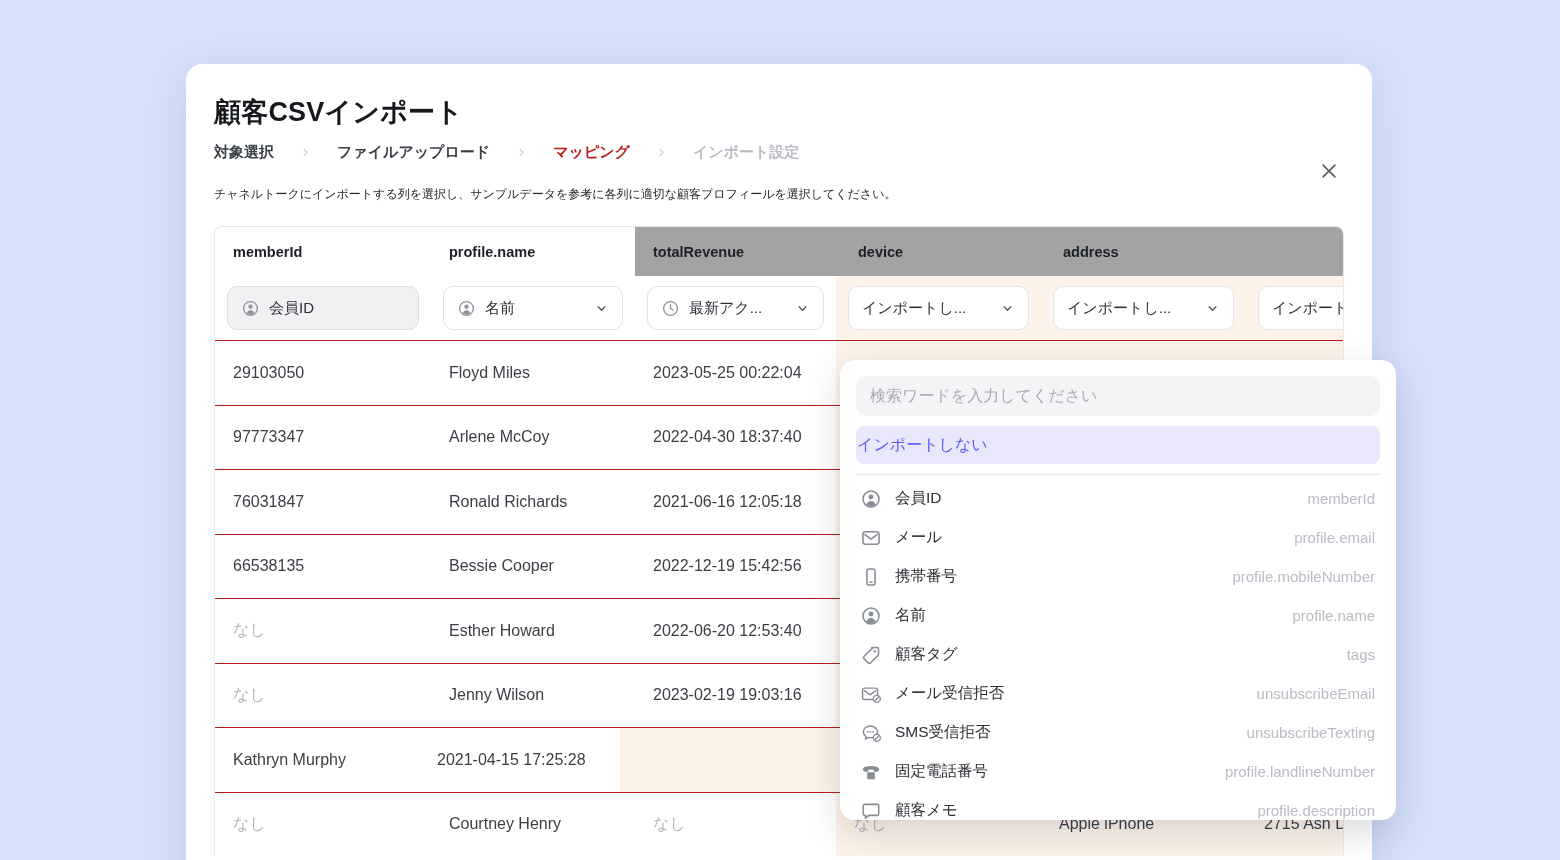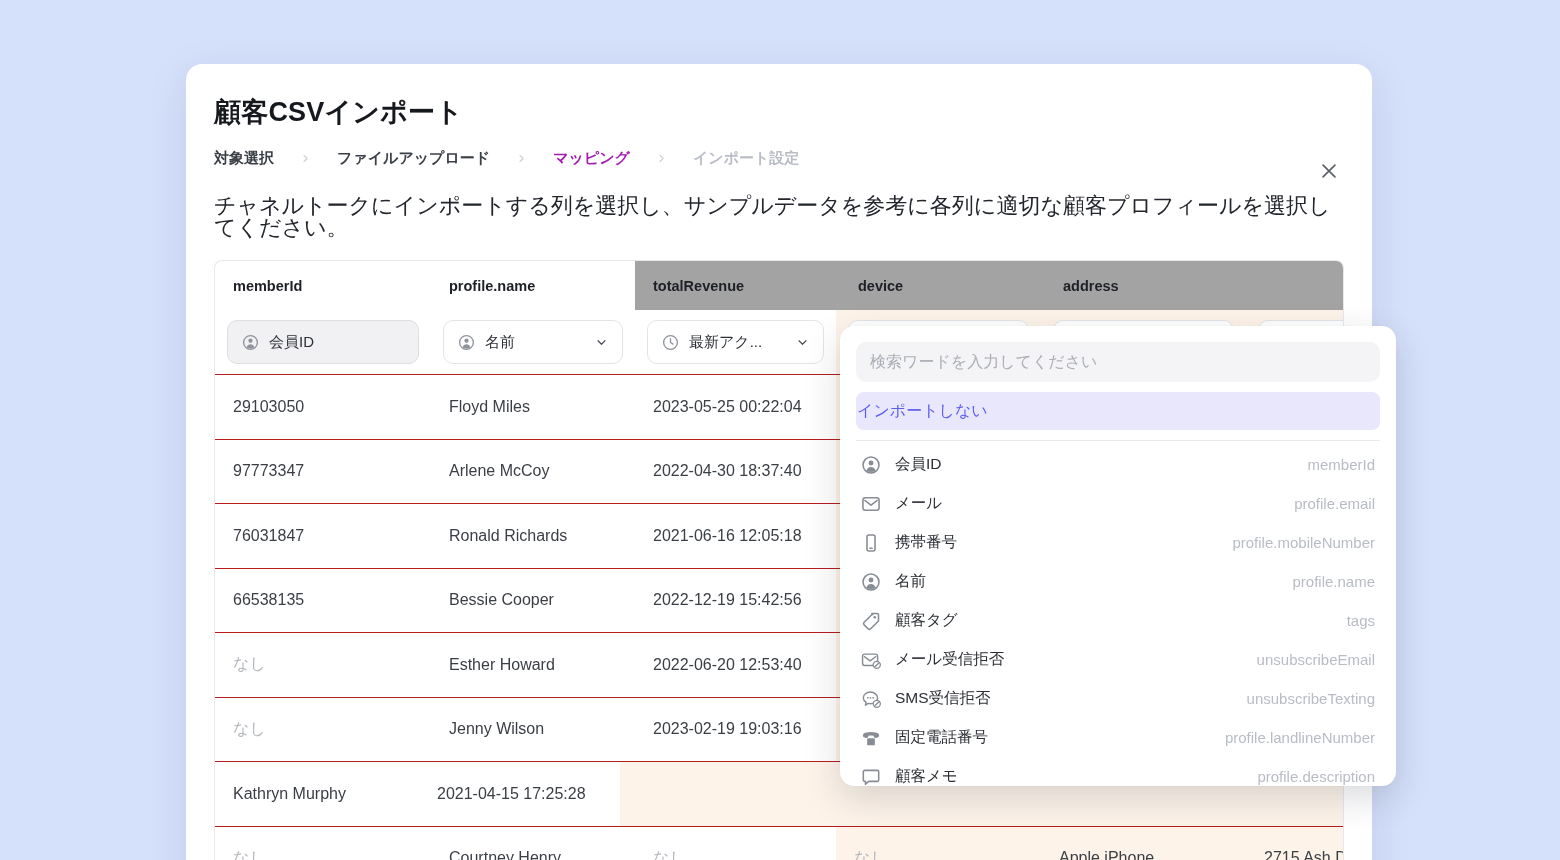--- a/index.html
+++ b/index.html
@@ -21,26 +21,26 @@
     padding:0 28px;
   }
   .modal-title {
     margin-top:31px; font-size:27px; line-height:34px; font-weight:700; color:#15181d;
     letter-spacing:0.2px;
   }
   .close-btn {
     position:absolute; top:92px; right:28px; width:30px; height:30px;
     background:none; border:none; cursor:pointer; color:#5a5e66; padding:4px;
   }
-  .breadcrumb { margin-top:20px; display:flex; align-items:center; gap:25px; font-size:15px; font-weight:700; }
+  .breadcrumb { margin-top:14px; display:flex; align-items:center; gap:25px; font-size:15px; font-weight:700; }
   .breadcrumb .step { color:#3b4048; }
-  .breadcrumb .step.active { color:#a21caf; }
+  .breadcrumb .step.active { color:#b91c1c; }
   .breadcrumb .step.upcoming { color:#b9bdc6; }
   .breadcrumb .sep { width:13px; height:13px; color:#c9ccd2; }
-  .description { margin-top:27px; font-size:22px; line-height:22px; color:#22262c; }
+  .description { margin-top:21px; font-size:12px; line-height:22px; color:#22262c; }
 
   
   .map-table {
     margin-top:21px; border:1px solid #e7e8eb; border-bottom:none;
     border-radius:8px 8px 0 0; overflow:hidden; background:#fff;
   }
   .t-row { display:flex; width:100%; }
   .cell { display:flex; align-items:center; padding-left:18px; min-width:0; }
   .col-0{width:216px;} .col-1{width:204px;} .col-2{width:201px;}
   .col-3{width:205px;} .col-4{width:205px;} .col-5{flex:1;min-width:0;}
@@ -60,21 +60,21 @@
   .map-select .s-icon { width:19px; height:19px; color:#8f939c; }
   .map-select .chev { margin-left:auto; width:15px; height:15px; color:#4c5058; }
   .map-select .s-label { overflow:hidden; text-overflow:ellipsis; }
 
   .tbody .t-row { border-top:1px solid #b91c1c; }
   .tbody .cell { height:63.5px; font-size:16px; color:#3a3e45; white-space:nowrap; overflow:hidden; }
   .tbody .cell.muted { color:#b2b6bd; }
 
   
   .dropdown-panel {
-    position:absolute; left:840px; top:326px; width:556px; height:460px;
+    position:absolute; left:840px; top:360px; width:556px; height:460px;
     background:#fff; border-radius:14px; z-index:10;
     box-shadow:0 12px 36px rgba(25,30,50,0.16), 0 0 1px rgba(0,0,0,0.08);
     padding:16px; overflow:hidden;
   }
   .search-input {
     width:100%; height:40px; background:#f4f4f6; border:none; border-radius:10px;
     padding:0 14px; font-size:16px; color:#2b2e34; outline:none;
     font-family:"Liberation Sans","DejaVu Sans",sans-serif;
   }
   .search-input::placeholder { color:#a9adb5; }

